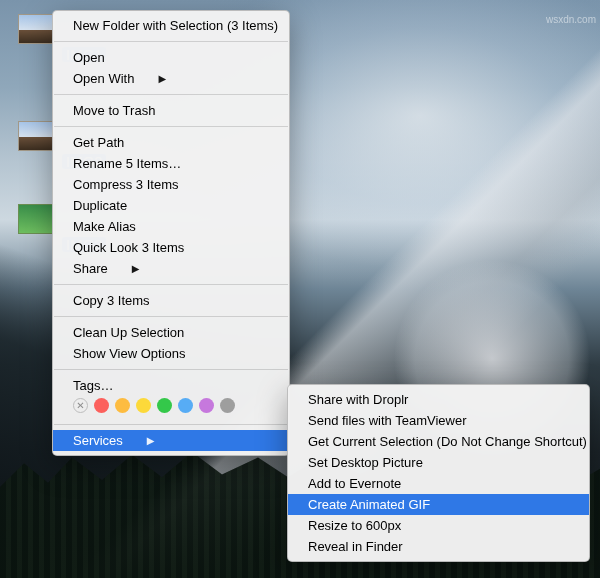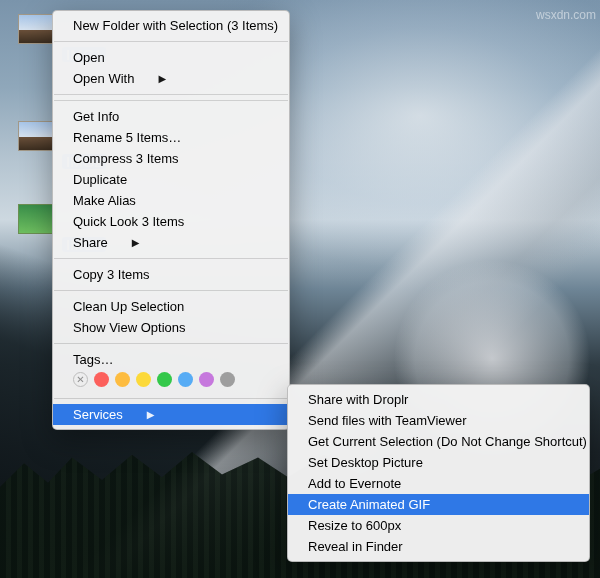--- a/index.html
+++ b/index.html
@@ -62,21 +62,21 @@
     .menu-item.highlight { background:#2f78e6; color:#fff; }
     .menu-sep { height:1px; background:rgba(0,0,0,0.14); margin:5px 1px; }
     .submenu-arrow {
       margin-left:24px; font-size:10px; line-height:1; opacity:0.9;
     }
     .menu-item.highlight .submenu-arrow{color:#fff;}
     .tags-row{padding:2px 20px 6px 20px; display:flex; gap:6px;}
     .tag-dot{width:15px;height:15px;border-radius:50%;}
     .tag-add{width:15px;height:15px;border-radius:50%;border:1px solid #bdbdbd;display:flex;align-items:center;justify-content:center;}
     .tag-x{font-size:10px;color:#8d8d8d;line-height:1;}
-    .watermark{position:absolute;top:8px;right:4px;font-size:12px;color:rgba(255,255,255,0.5);}
+    .watermark{position:absolute;top:14px;right:4px;font-size:10px;color:rgba(255,255,255,0.5);}
   </style>
 </head>
 <body>
 
 <div class="wallpaper"></div>
 <div class="mountain"></div>
 <div class="trees"></div>
 
 <div class="watermark">wsxdn.com</div>
 
@@ -99,23 +99,26 @@
     </div>
   <div class="menu-sep"></div>
   <div class="menu-item">
       <span>Open</span>
     </div>
   <div class="menu-item">
     <span>Open With</span>
     <span class="submenu-arrow">▶</span>
   </div>
   <div class="menu-sep"></div>
+  <div class="menu-item">
+      <span>Move to Trash</span>
+    </div>
   <div class="menu-sep"></div>
   <div class="menu-item">
-      <span>Get Info</span>
+      <span>Get Path</span>
     </div>
   <div class="menu-item">
       <span>Rename 5 Items…</span>
     </div>
   <div class="menu-item">
       <span>Compress 3 Items</span>
     </div>
   <div class="menu-item">
       <span>Duplicate</span>
     </div>

